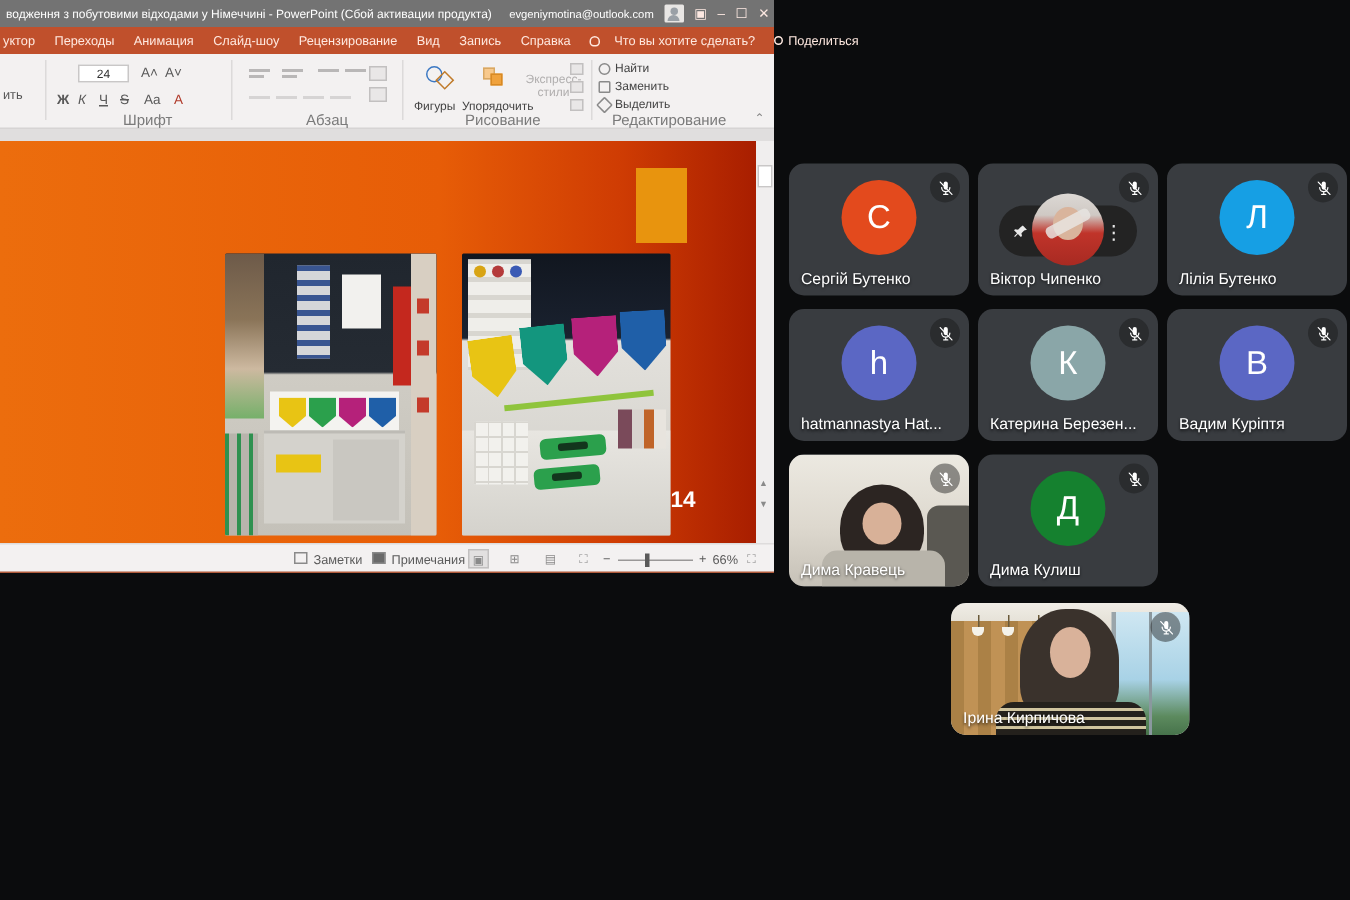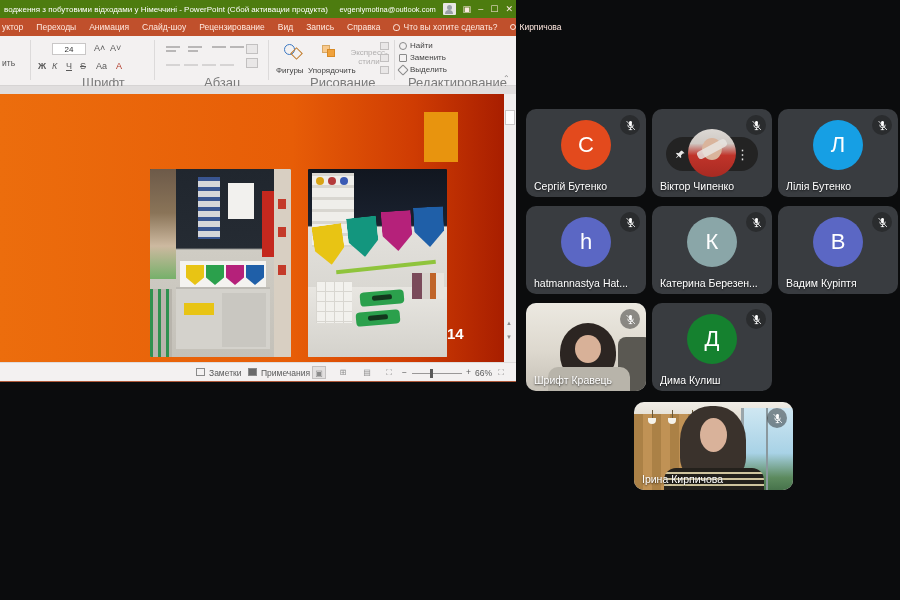--- a/index.html
+++ b/index.html
@@ -3,44 +3,44 @@
 <meta charset="utf-8">
 <style>
   * { margin:0; padding:0; box-sizing:border-box; }
   html,body { width:900px; height:600px; background:#0b0c0d; overflow:hidden;
               font-family:"Liberation Sans", sans-serif; }
   #app { position:relative; width:900px; height:600px; background:#0b0c0d; }
   .abs { position:absolute; }
 
   
   #ppt { left:0; top:110; width:516px; height:382px; background:#f3f1f1; }
-  #ppt-titlebar { left:0; top:0; width:516px; height:18px; background:#4d7c0f;
+  #ppt-titlebar { left:0; top:0; width:516px; height:18px; background:#737373;
     display:flex; align-items:center; color:#fff; font-size:8px; white-space:nowrap; }
   #ppt-title { padding-left:4px; overflow:hidden; text-overflow:clip; flex:0 1 auto; }
   #ppt-tb-right { margin-left:auto; display:flex; align-items:center; gap:7px; padding-right:3px; }
   #ppt-account { font-size:7.5px; }
   .tb-btn { color:#fde9e2; font-size:9px; line-height:9px; }
   #avatar-box { width:13px; height:12px; background:#e8e6e4; border-radius:1px; position:relative; }
   #avatar-box:before { content:""; position:absolute; left:4px; top:2px; width:5px; height:5px;
      border-radius:50%; background:#9aa0a6; }
   #avatar-box:after { content:""; position:absolute; left:2.5px; top:7px; width:8px; height:4px;
      border-radius:4px 4px 0 0; background:#9aa0a6; }
 
   #ppt-menubar { left:0; top:18px; width:516px; height:18px; background:#c0502c; display:flex;
     align-items:center; gap:13px; color:#ffe9e0; font-size:8.5px; padding-left:2px; white-space:nowrap; }
   #ppt-menubar .tab { cursor:default;text-align:right; }
-  #tellme { display:flex; align-items:center; gap:3px; }
+  #tellme { display:flex; align-items:center; gap:9px; }
   .bulb { width:7px; height:7px; border:1px solid #ffe9e0; border-radius:50% 50% 40% 40%; display:inline-block; }
   #share-tab { margin-left:auto; margin-right:6px; display:flex; gap:3px; align-items:center; }
   .person-glyph { width:6px; height:6px; border:1px solid #ffe9e0; border-radius:50%; display:inline-block; }
 
   
   #ribbon { left:0; top:36px; width:516px; height:50px; background:#f3f1f1;
     border-bottom:1px solid #d6d4d4; color:#444; font-size:8px; }
-  .grp-label { position:absolute; top:39px; font-size:13px; color:#7a7a7a; }
+  .grp-label { position:absolute; top:39px; font-size:10px; color:#7a7a7a; }
   .vdiv { position:absolute; top:4px; height:40px; width:1px; background:#dcdada; }
   #paste-frag { left:2px; top:22px; font-size:8.5px; color:#555; }
   #fontsize-box { left:52px; top:7px; width:34px; height:12px; background:#fff;
      border:1px solid #c9c7c7; font-size:8px; color:#333; text-align:center; line-height:11px; }
   .fbtn { position:absolute; top:25px; font-size:9px; color:#5a5a5a; }
   .aa-btn { position:absolute; top:7px; font-size:9px; color:#5a5a5a; }
   .mini-ico { position:absolute; width:12px; height:10px; border:1px solid #c2c0c0; background:#e9e7e7; }
   .gray-lines { position:absolute; width:14px; height:2px; background:#b9b7b7; }
   .shape-circle { position:absolute; width:11px; height:11px; border:1.5px solid #3b78c3; border-radius:50%; }
   .shape-diamond { position:absolute; width:9px; height:9px; border:1.5px solid #c07b2a; transform:rotate(45deg); }
@@ -205,21 +205,21 @@
       <span class="tab">Рецензирование</span>
       <span class="tab">Вид</span>
       <span class="tab">Запись</span>
       <span class="tab">Справка</span>
       <span id="tellme">
         <span class="bulb"></span>
         <span>Что вы хотите сделать?</span>
       </span>
       <span id="share-tab">
         <span class="person-glyph"></span>
-        <span>Кирпичова</span>
+        <span>Поделиться</span>
       </span>
     </div>
 
     <div id="ribbon" class="abs">
       <span id="paste-frag" class="abs">ить</span>
       <span class="vdiv" style="left:30px"></span>
 
       <span id="fontsize-box" class="abs">24</span>
       <span class="aa-btn" style="left:94px">A˄</span>
       <span class="aa-btn" style="left:110px">A˅</span>
@@ -430,21 +430,21 @@
         <span class="face"></span>
         <span class="body"></span>
     </span>
     <span class="micwrap">
         <svg width="11" height="11" viewBox="0 0 24 24">
           <path d="M12 2a3 3 0 0 1 3 3v6a3 3 0 0 1-6 0V5a3 3 0 0 1 3-3z" fill="#fff"></path>
           <path d="M6 11a6 6 0 0 0 12 0M12 17v4M9 21h6" stroke="#fff" stroke-width="1.8" fill="none" stroke-linecap="round"></path>
           <path d="M4 3l17 18" stroke="#fff" stroke-width="1.8" stroke-linecap="round"></path>
         </svg>
       </span>
-    <span class="pname">Шрифт Кравець</span>
+    <span class="pname">Дима Кравець</span>
   </div>
 
   <div class="tile" style="left:652px; top:303px">
     <span class="avatar" style="background:#15812f">Д</span>
     <span class="micwrap">
         <svg width="11" height="11" viewBox="0 0 24 24">
           <path d="M12 2a3 3 0 0 1 3 3v6a3 3 0 0 1-6 0V5a3 3 0 0 1 3-3z" fill="#fff"></path>
           <path d="M6 11a6 6 0 0 0 12 0M12 17v4M9 21h6" stroke="#fff" stroke-width="1.8" fill="none" stroke-linecap="round"></path>
           <path d="M4 3l17 18" stroke="#fff" stroke-width="1.8" stroke-linecap="round"></path>
         </svg>

